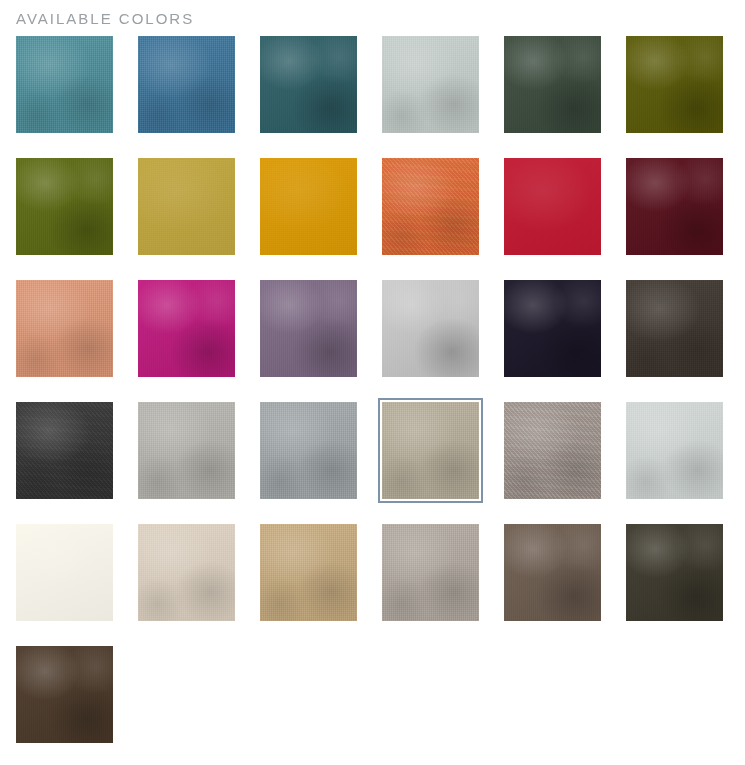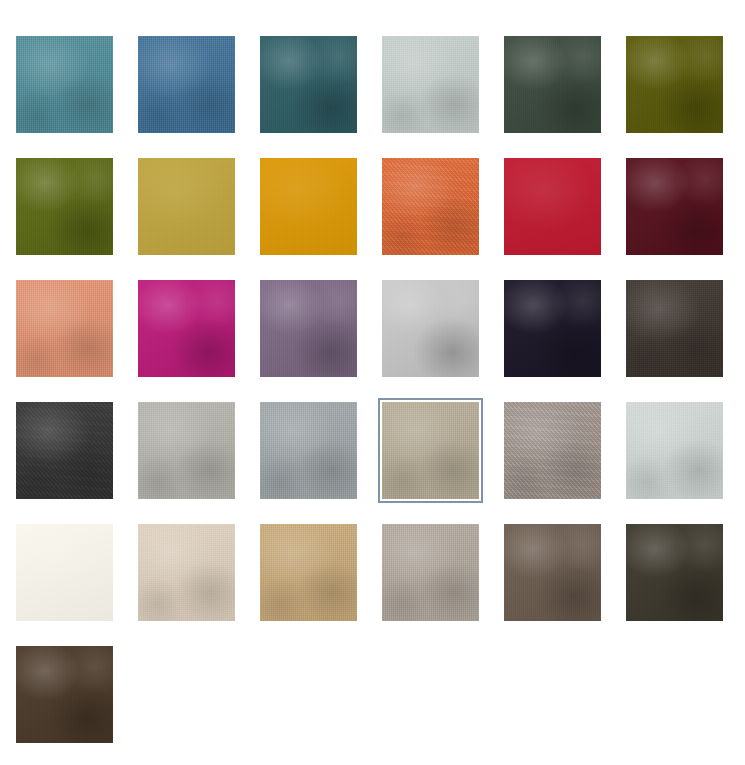--- a/index.html
+++ b/index.html
@@ -133,20 +133,21 @@
   .swatch.is-selected {
     outline: 2px solid #7e93a8;
     outline-offset: 2px;
   }
 </style>
 </head>
 <body style="background: rgb(255, 255, 255);">
 
 <div class="panel">
 
+  <div class="panel-title" style="color: rgb(154, 159, 163);">AVAILABLE COLORS</div>
 
   <div class="swatch-grid" id="swatch-grid">
       <div class="swatch" data-texture="weave" title="teal-blue" style="background-color: rgb(78, 138, 150);">
         <span class="weave"></span>
         <span class="sheen"></span>
       </div>
       <div class="swatch" data-texture="weave" title="steel-blue" style="background-color: rgb(63, 111, 149);">
         <span class="weave"></span>
         <span class="sheen"></span>
       </div>

